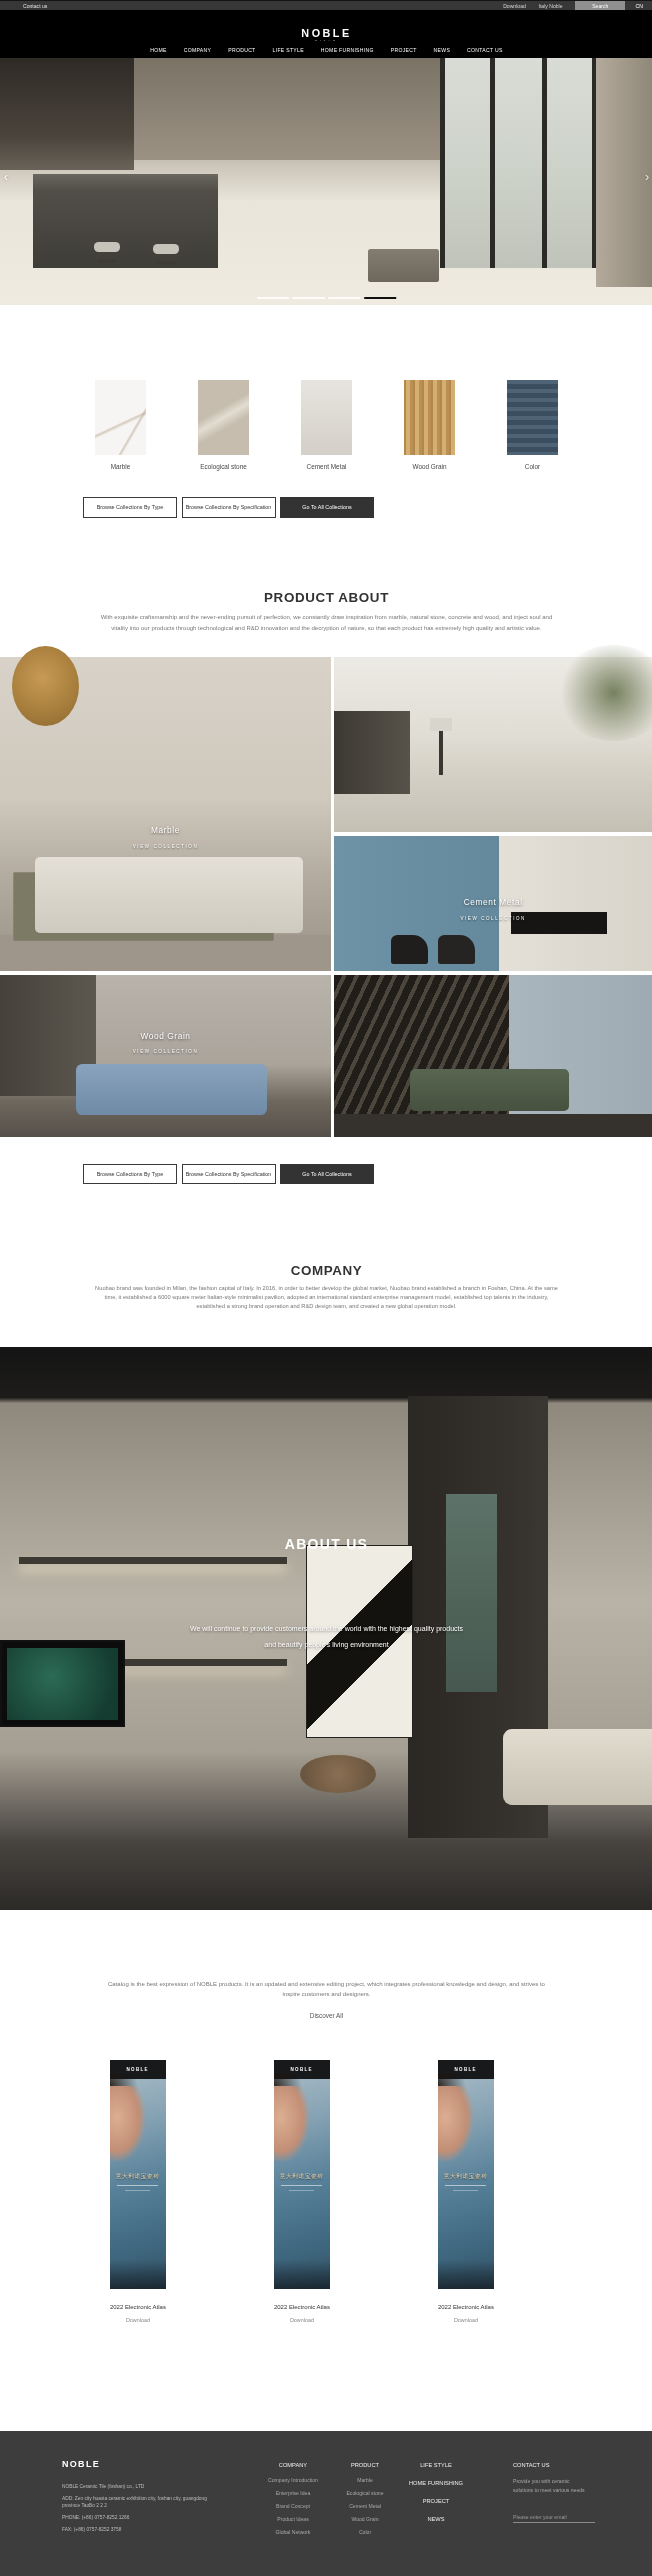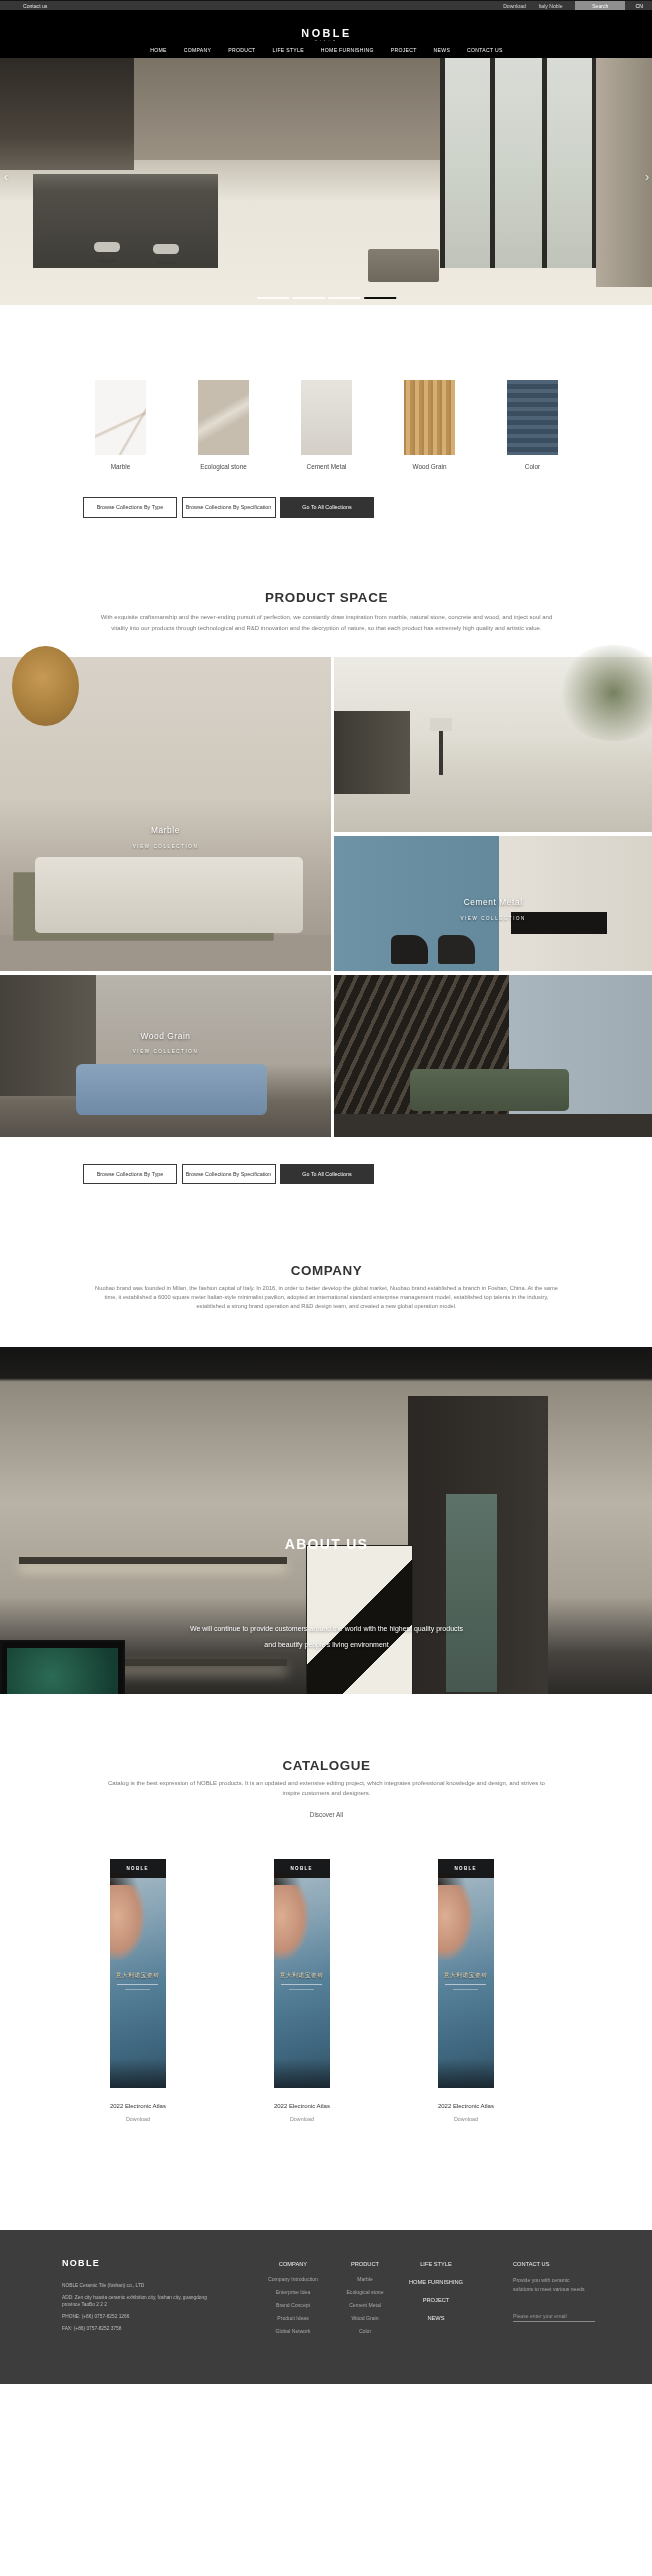--- a/index.html
+++ b/index.html
@@ -82,21 +82,21 @@
   .tile-e{width:318px;height:162px;background:linear-gradient(90deg,#2e2a25 0%,#3a352f 55%,#a9b6bd 55%,#9fabb2 100%);}
   .tile-e .slats{position:absolute;left:0;top:0;width:55%;height:100%;background:repeating-linear-gradient(115deg,#211d19 0 7.6px,#4d463d 7.6px 11.5px);}
   .tile-e .sofa-green{position:absolute;left:76px;bottom:25.5px;width:159px;height:42px;border-radius:5.1px;background:linear-gradient(180deg,#586550 0%,#46523f 100%);}
   .tile-e .floor-e{position:absolute;left:0;bottom:0;width:100%;height:23px;background:#35322d;}
 
   
   .company{margin-top:79px;}
   .company .sec-para{margin-top:6.4px;font-size:5.7px;line-height:9px;width:472px;}
 
   
-  .about{position:relative;height:347px;margin-top:36px;overflow:hidden;background:linear-gradient(180deg,#141414 0%,#1d1c1a 9%,#8f897d 10%,#b9b2a6 45%,#a59e92 72%,#474440 88%,#2c2a27 100%);}
+  .about{position:relative;height:563px;margin-top:36px;overflow:hidden;background:linear-gradient(180deg,#141414 0%,#1d1c1a 9%,#8f897d 10%,#b9b2a6 45%,#a59e92 72%,#474440 88%,#2c2a27 100%);}
   .about .corridor{position:absolute;left:408px;top:49px;width:140px;height:442px;background:linear-gradient(90deg,#2a2724 0%,#3a3631 100%);}
   .about .greenpanel{position:absolute;left:446px;top:147px;width:51px;height:198px;background:linear-gradient(180deg,#5d7268 0%,#46584f 100%);}
   .about .shelf1{position:absolute;left:19px;top:210px;width:268px;height:6.4px;background:#3c3933;box-shadow:0 7.6px 11.5px rgba(255,244,214,.55),0 102px 0 0 #3c3933,0 110px 11.5px rgba(255,244,214,.45);}
   .about .tv{position:absolute;left:0px;top:293px;width:121px;height:83px;background:#0c0c0c;border:2.5px solid #111;}
   .about .tv-img{position:absolute;left:5.1px;top:5.1px;right:5.1px;bottom:5.1px;background:radial-gradient(circle at 40% 40%,#2c6b55 0%,#143c30 80%);}
   .about .art{position:absolute;left:306px;top:198px;width:105px;height:191px;background:linear-gradient(135deg,#efece4 0 40%,#14120f 40% 62%,#efece4 62%);border:1.9px solid #23201d;}
   .about .sofa-w{position:absolute;left:503px;top:382px;width:166px;height:76px;border-radius:9px;background:linear-gradient(180deg,#e1dccf 0%,#c8c2b4 100%);}
   .about .table{position:absolute;left:300px;top:408px;width:76px;height:38px;border-radius:50%;background:radial-gradient(circle,#8a6f52 0%,#6b5640 80%);}
   .about-title{position:absolute;top:189px;width:100%;text-align:center;color:#fff;font-size:14px;font-weight:bold;letter-spacing:1.3px;}
   .about-para{position:absolute;top:274px;width:100%;text-align:center;color:#fff;font-size:7px;line-height:15.3px;text-shadow:0 0.6px 2.5px rgba(0,0,0,.5);}
@@ -212,21 +212,21 @@
     </div>
   </div>
   <div class="btn-row">
     <div class="btn">Browse Collections By Type</div>
     <div class="btn">Browse Collections By Specification</div>
     <div class="btn dark">Go To All Collections</div>
   </div>
 </div>
 
 <div class="pspace">
-  <div class="sec-title">PRODUCT SPACE</div>
+  <div class="sec-title">PRODUCT ABOUT</div>
   <div class="sec-para">With exquisite craftsmanship and the never-ending pursuit of perfection, we constantly draw inspiration from marble, natural stone, concrete and wood, and inject soul and vitality into our products through technological and R&amp;D innovation and the decryption of nature, so that each product has extremely high quality and artistic value.</div>
 
   <div class="grid">
     <div class="grid-row">
       <div class="tile tile-a">
         <div class="gold"></div>
         <div class="floor"></div>
         <div class="sofa"></div>
         <div class="tile-label-wrap" style="top:168px;">
           <div class="tile-name">Marble</div>
@@ -289,21 +289,20 @@
   <div class="sofa-w"></div>
   <div class="table"></div>
   <div class="about-title">ABOUT US</div>
   <div class="about-para">
     <div>We will continue to provide customers around the world with the highest quality products</div>
     <div>and beautify people's living environment</div>
   </div>
 </div>
 
 <div class="catalogue">
-  <div class="sec-title">CATALOGUE</div>
   <div class="sec-para">Catalog is the best expression of NOBLE products. It is an updated and extensive editing project, which integrates professional knowledge and design, and strives to inspire customers and designers.</div>
   <div class="discover">Discover All</div>
 
   <div class="cat-row">
     <div class="cat-item">
       <div class="poster">
         <div class="poster-top">
             <div class="poster-brand">NOBLE</div>
           </div>
         <div class="poster-hair"></div>

